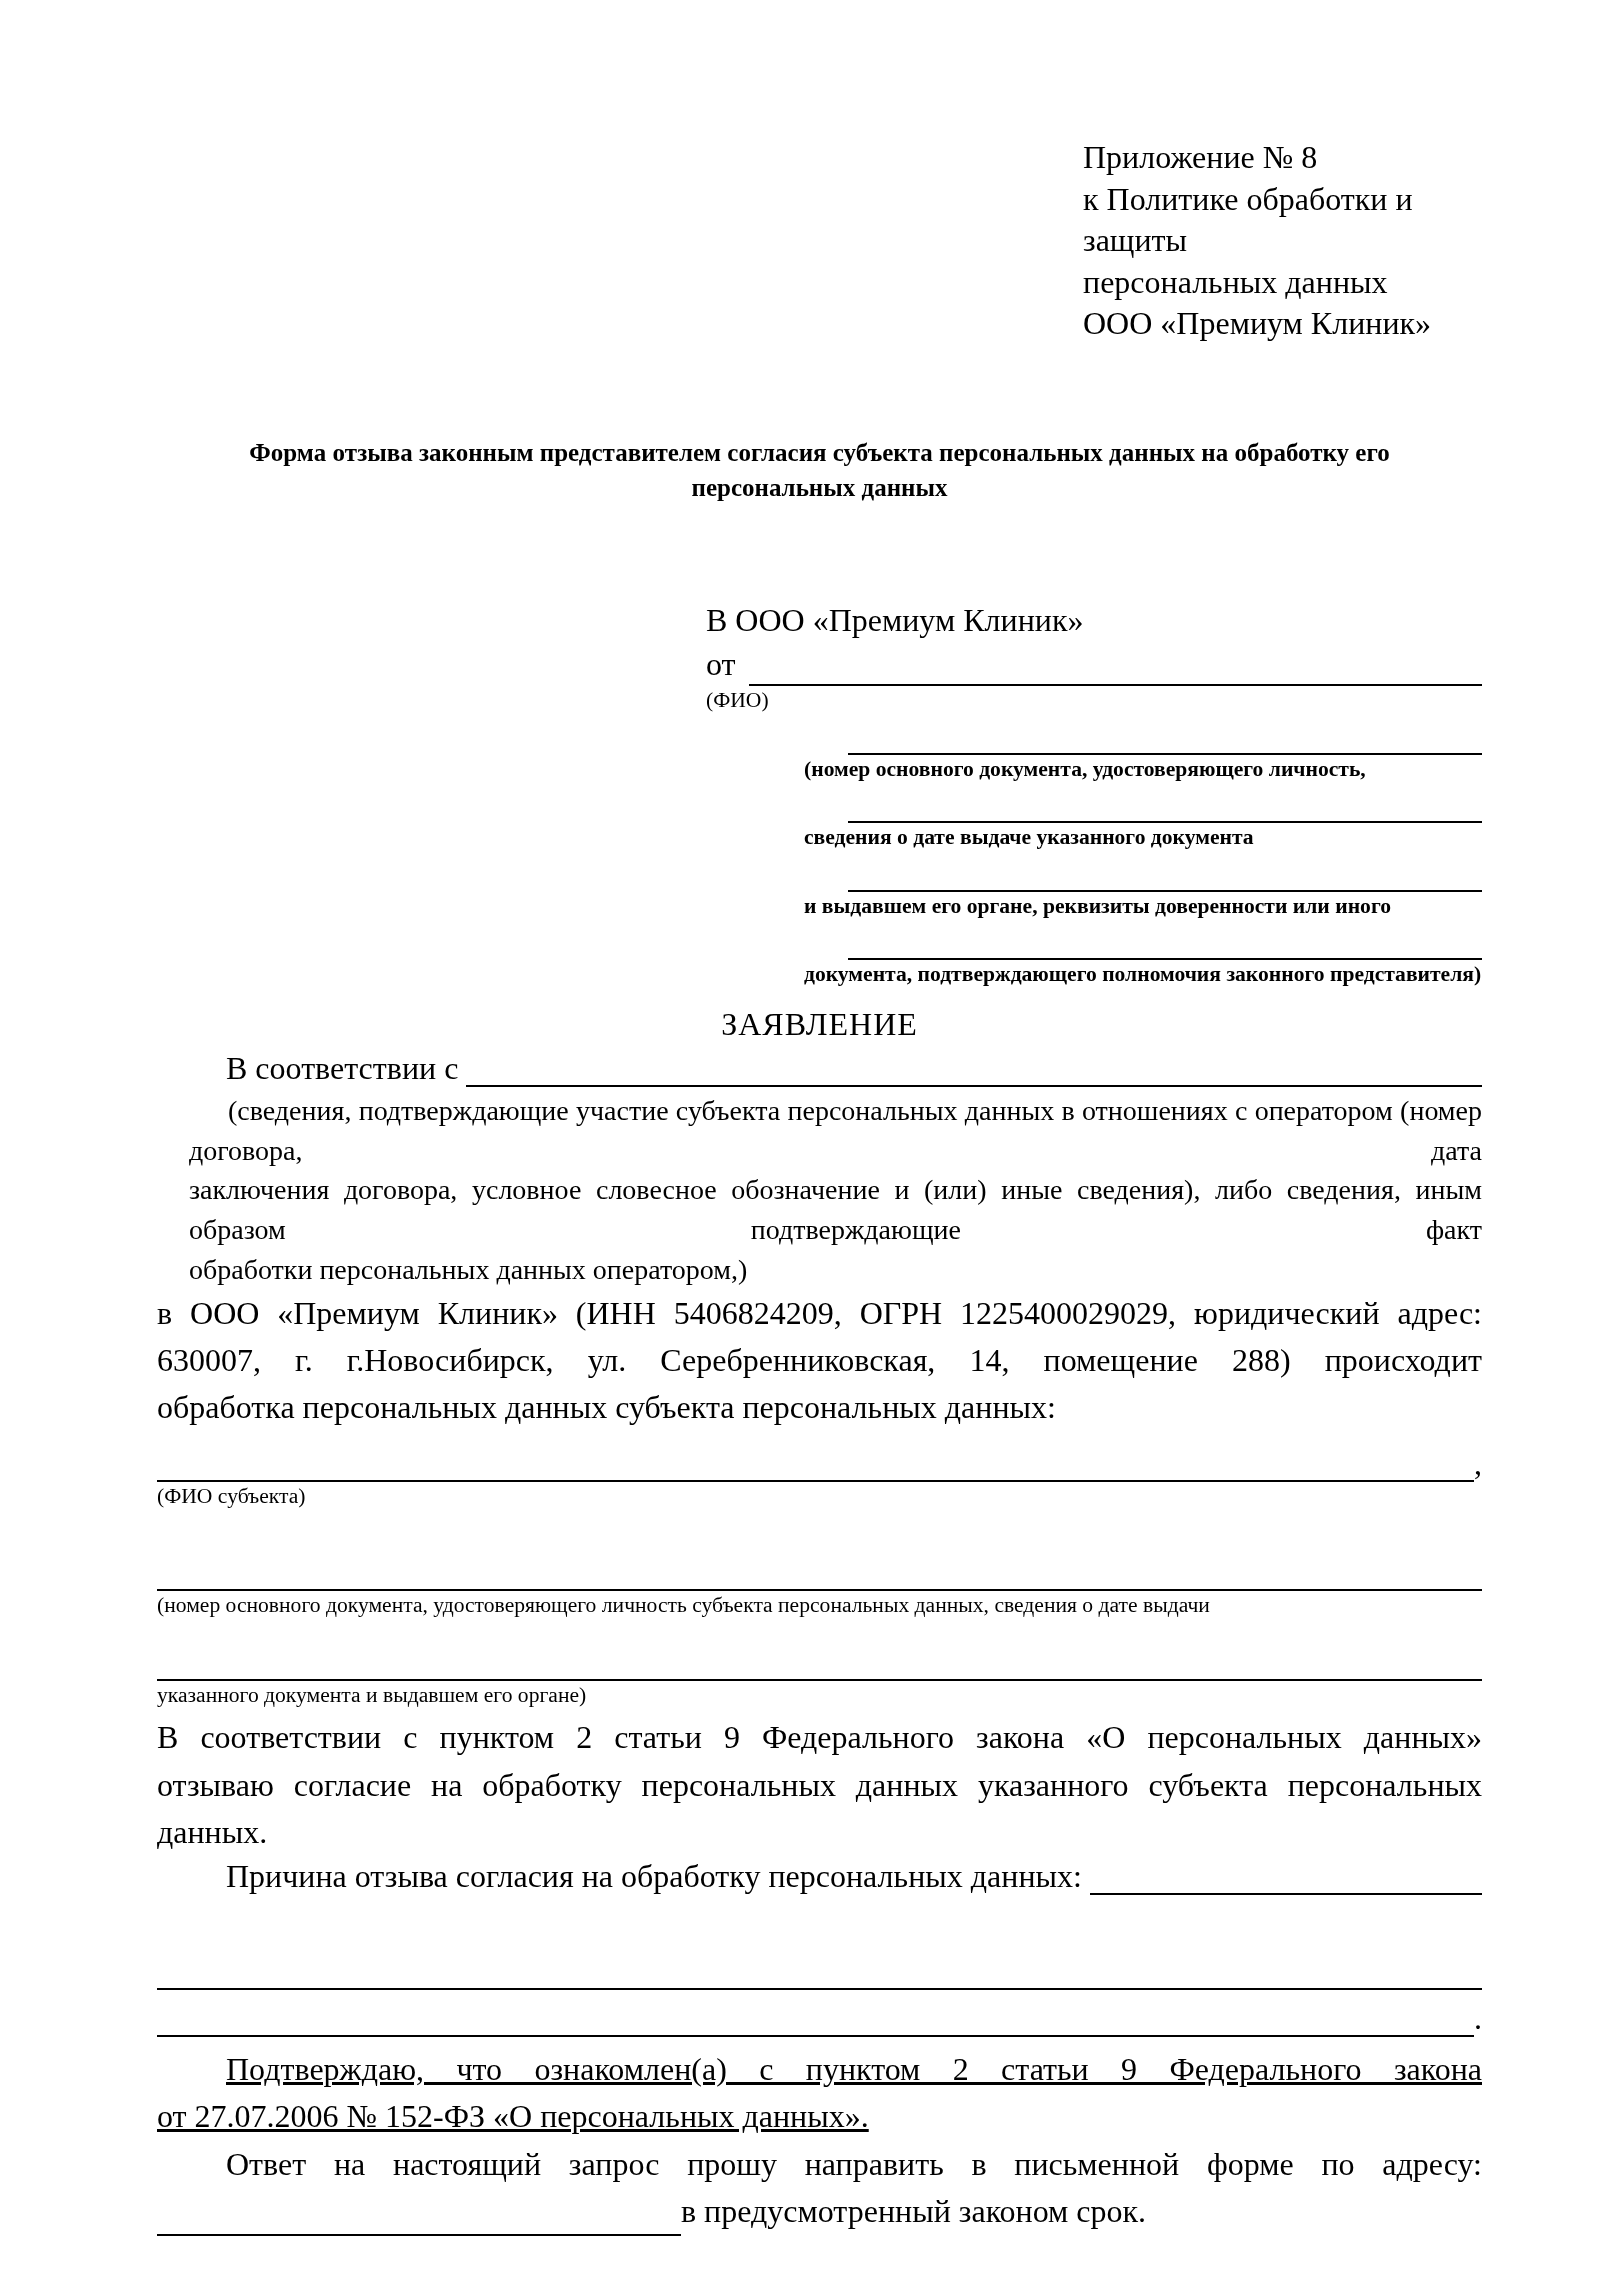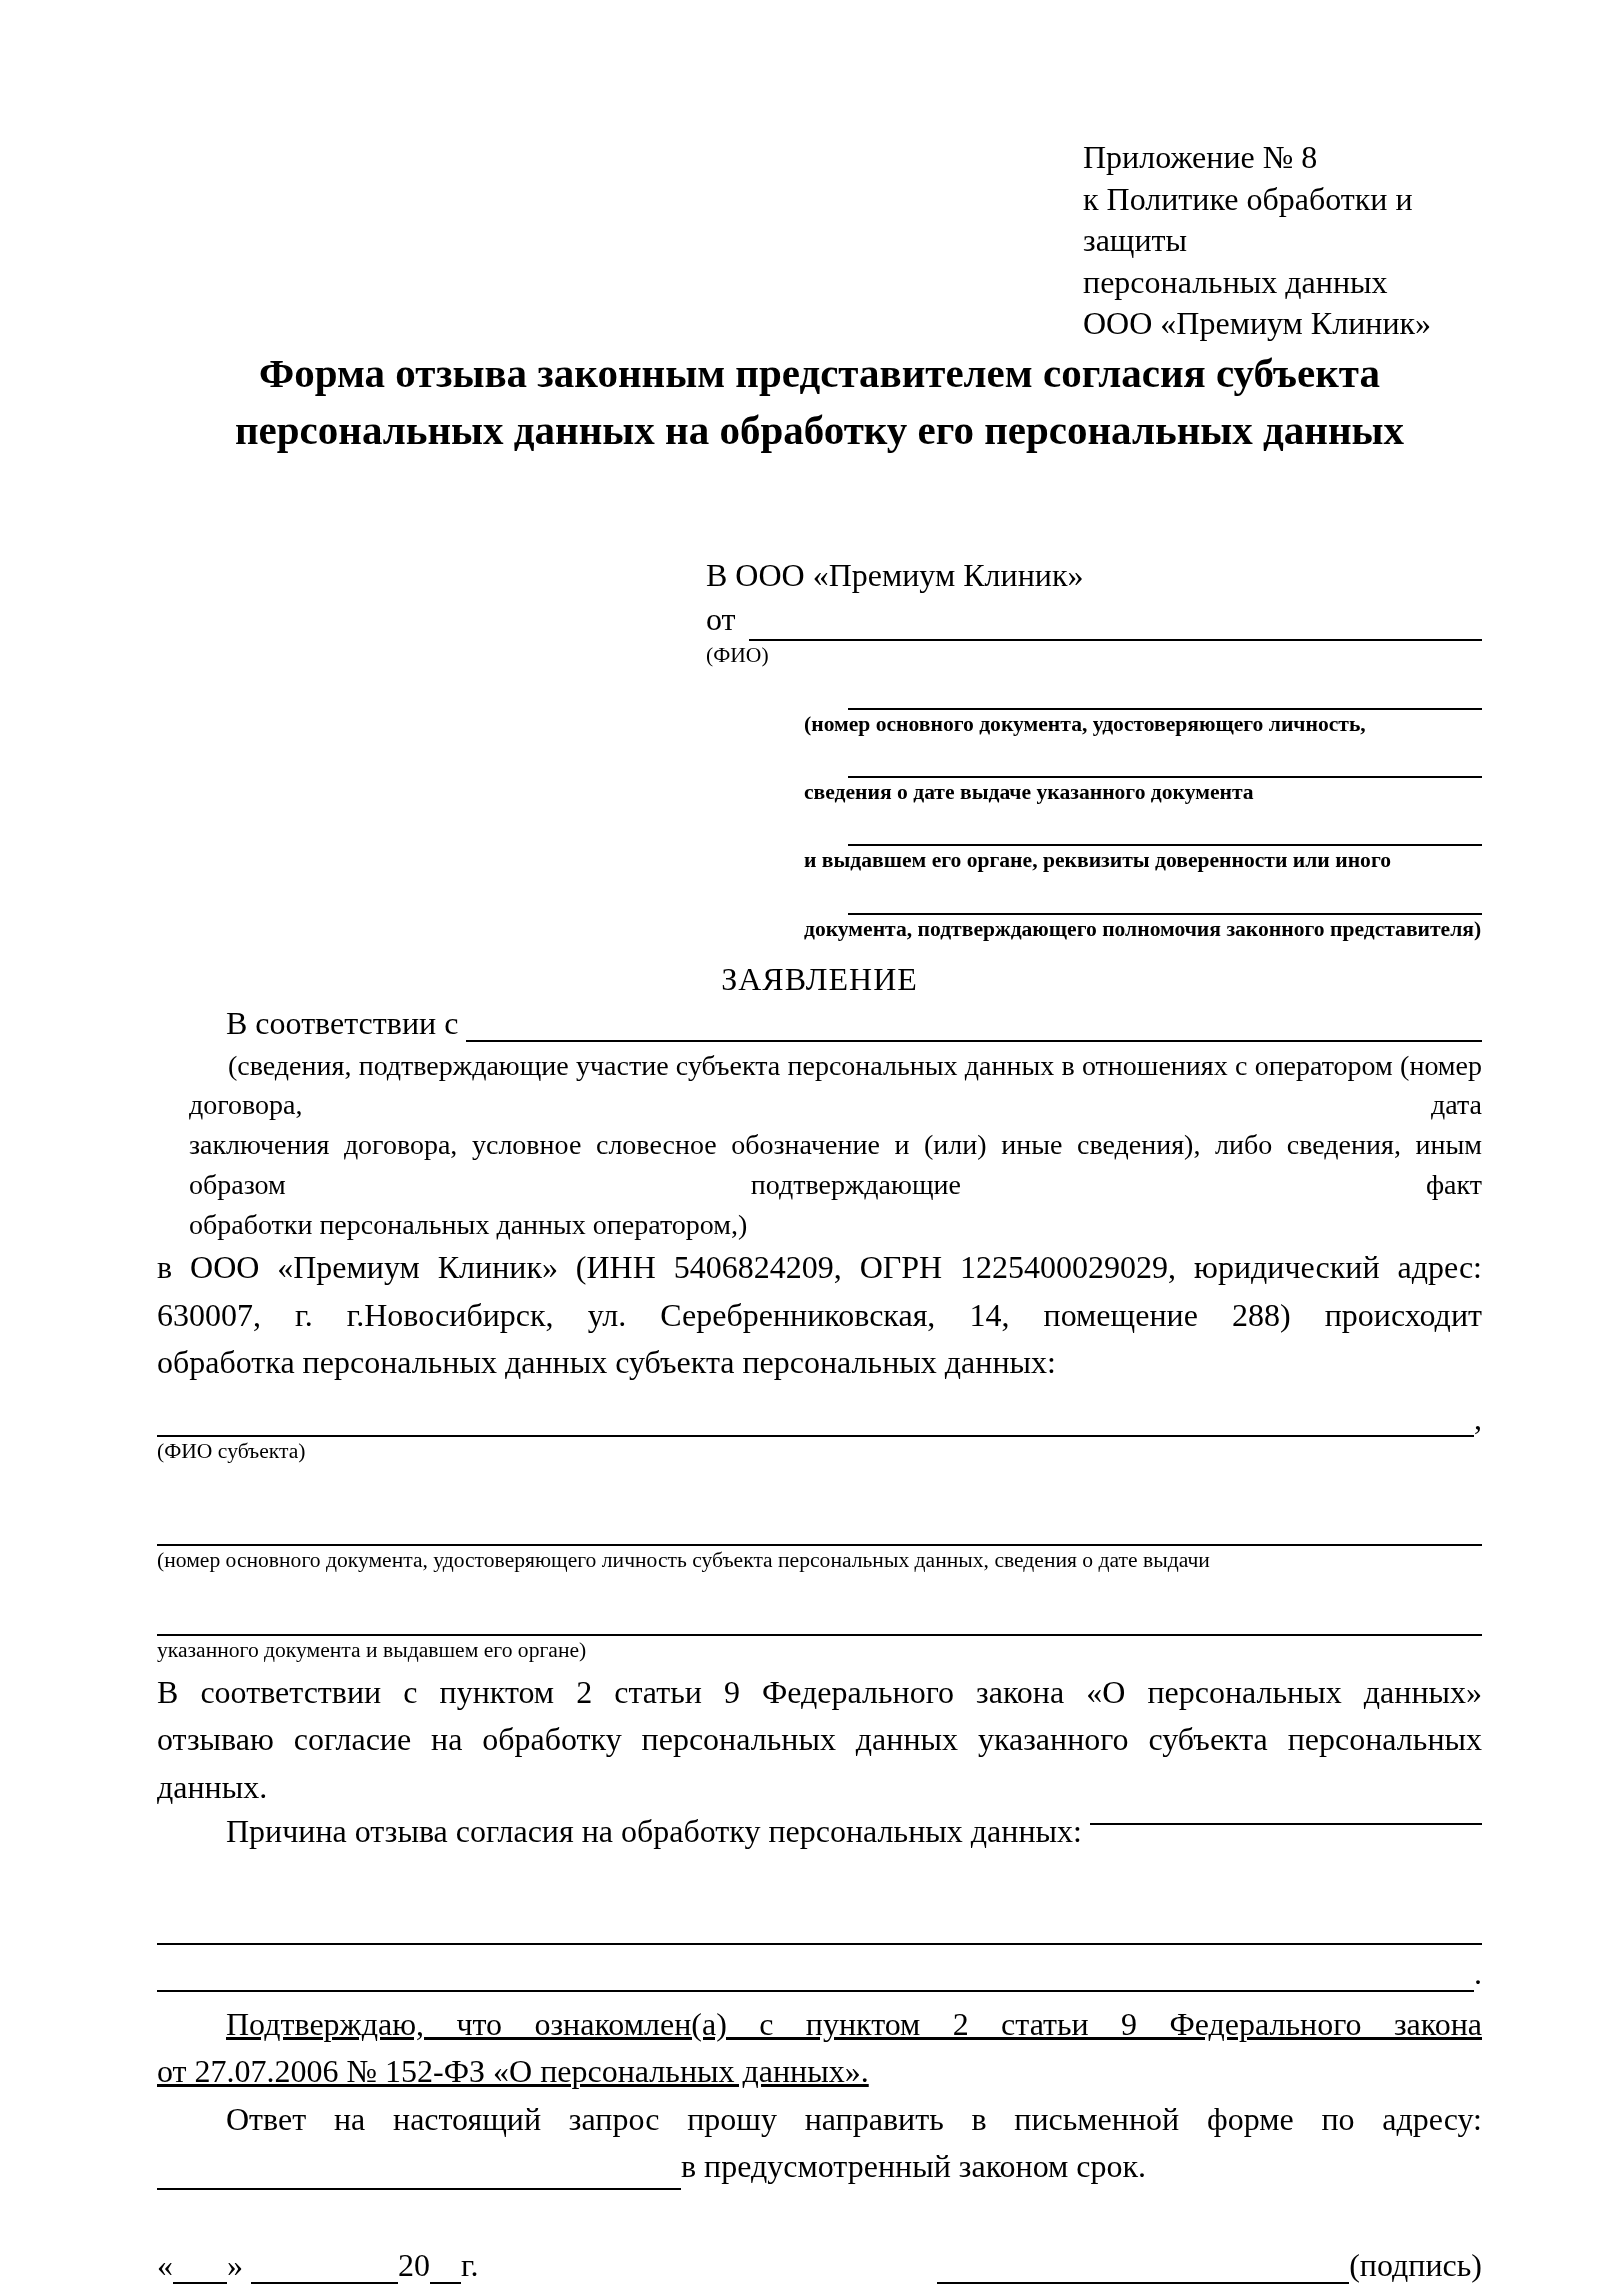--- a/index.html
+++ b/index.html
@@ -13,23 +13,24 @@
     font-family: "Liberation Serif", "DejaVu Serif", serif;
     font-size: 32px;
     box-sizing: border-box;
     padding: 137px 139px 0 157px;
     overflow: hidden;
   }
   
   .appendix { margin-left: 926px; line-height: 1.3; }
   
   .doc-title {
+    margin-top: 90px;
     text-align: center;
     font-weight: bold;
-    font-size: 41px;
+    font-size: 25px;
     line-height: 1.4;
     padding: 0 29px;
   }
   
   .addressee { margin-left: 549px; margin-top: 93px; line-height: 1.38; }
   .flexrow { display: flex; align-items: flex-end; }
   .fill { flex: 1 1 auto; border-bottom: 2.9px solid #000; height: 9.8px; margin-left: 5.9px; }
   .fill.nolm { margin-left: 0; }
   .caption { font-size: 21.6px; line-height: 1.35; }
   .blank-group { margin-left: 142px; margin-top: 11.8px; }
@@ -45,21 +46,21 @@
   .note-first { text-indent: 39px; }
   .body-line { line-height: 1.48; }
   .body-line.j { text-align: justify; text-align-last: justify; }
   .tindent { text-indent: 69px; }
   .comma-row { display: flex; align-items: flex-end; margin-top: 13.7px; }
   .comma-row .tail { white-space: pre; }
   .blank-wide { border-bottom: 2.9px solid #000; height: 39px; }
   .mt40 { margin-top: 39px; }
   .mt20 { margin-top: 19.6px; }
   .mt55 { margin-top: 54px; }
-  .reason-row { display: flex; margin-top: 2px; }
+  .reason-row { display: flex; align-items: flex-end; margin-top: 2px; }
   .period-row { display: flex; align-items: flex-end; margin-top: 9.8px; }
   .response-row { display: flex; align-items: flex-end; }
   .uline { display: inline-block; border-bottom: 2.9px solid #000; height: 9.8px; }
   .w535 { width: 524px; }
   .w55 { width: 54px; }
   .w150 { width: 147px; }
   .w32 { width: 31px; }
   .w420 { width: 412px; }
   .footer-row { display: flex; justify-content: space-between; align-items: flex-end; margin-top: 57px; }
   .date-part, .sign-part { display: flex; align-items: flex-end; }

